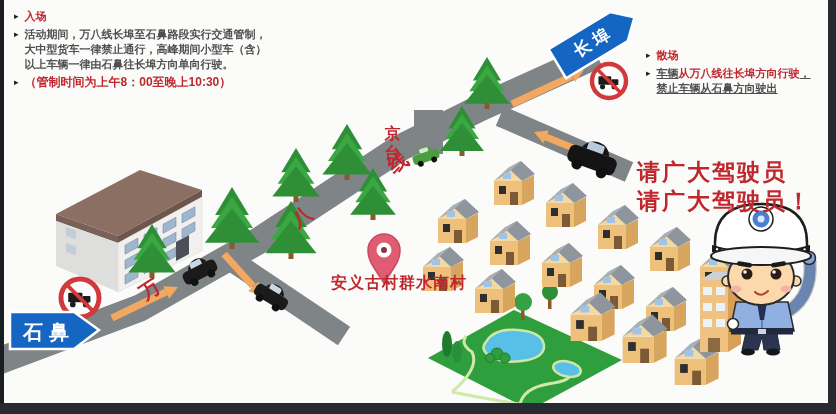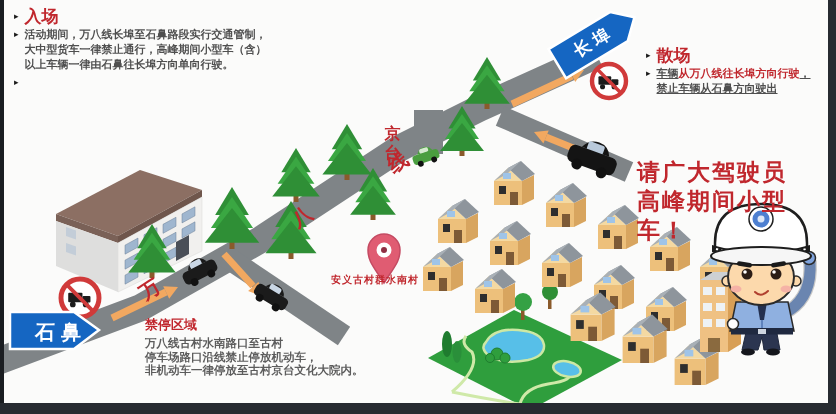--- a/index.html
+++ b/index.html
@@ -6,33 +6,33 @@
   #stage{
     position:relative;width:836px;height:414px;overflow:hidden;
     background:#fbfbfa;
     font-family:"Liberation Sans","DejaVu Sans",sans-serif;
   }
   #scene{position:absolute;left:0;top:0;}
   .txt{position:absolute;z-index:5;}
   .red{color:#c0272d;font-weight:bold;}
   .notice .row{display:flex;align-items:flex-start;margin-bottom:3px;}
   .bullet{color:#1a1a1a;font-size:9px;line-height:15px;margin-right:6px;flex:0 0 auto;}
-  .n-title{font-size:17px;line-height:15px;}
+  .n-title{font-size:11px;line-height:15px;}
   .n-body{font-size:11px;line-height:15px;color:#4f4f4f;font-weight:600;}
   .n-time{font-size:12px;line-height:15px;}
   .seg-em{color:#c0272d;font-weight:bold;}
   .seg-plain{color:#4f4f4f;font-weight:600;text-decoration:underline;}
   #obey{font-size:23px;line-height:29px;letter-spacing:2px;}
   #noparking .np-title{font-size:13px;margin-bottom:3px;}
   #noparking .np-line{font-size:11.5px;line-height:13.5px;color:#5c5c5c;font-weight:600;}
   .road-char{font-size:20px;transform:rotate(-33deg);}
   #jingtai-label{font-size:16px;width:17px;line-height:19px;word-break:break-all;text-align:center;}
-  #village-label{font-size:10px;letter-spacing:1px;}
+  #village-label{font-size:16px;letter-spacing:1px;}
   .sign-text{color:#ffffff;font-weight:bold;text-align:center;}
-  #shibi-text{font-size:20px;letter-spacing:6px;left:24px;top:319px;width:74px;}
+  #shibi-text{font-size:20px;letter-spacing:6px;left:12px;top:319px;width:74px;}
   #changbu-text{font-size:17px;letter-spacing:5px;left:560px;top:30px;width:68px;transform:rotate(-31deg);}
   .frame{position:absolute;z-index:8;background:#272b31;}
 </style>
 </head>
 <body>
 
 <div id="stage">
 
   <svg id="scene" width="836" height="414" viewBox="0 0 836 414">
 
@@ -433,47 +433,40 @@
     <div class="row">
       <span class="bullet">▸</span>
       <span class="n-title red">入场</span>
     </div>
     <div class="row">
       <span class="bullet">▸</span>
       <span class="n-body">活动期间，万八线长埠至石鼻路段实行交通管制，大中型货车一律禁止通行，高峰期间小型车（含）以上车辆一律由石鼻往长埠方向单向行驶。</span>
     </div>
     <div class="row" style="margin-top:3px;">
       <span class="bullet">▸</span>
+      <span class="n-time red">（管制时间为上午8：00至晚上10:30）</span>
     </div>
   </div>
 
   <div class="txt notice" id="exit-notice" style="left:646px;top:48px;width:172px;">
     <div class="row">
       <span class="bullet">▸</span>
       <span class="n-title red">散场</span>
     </div>
     <div class="row">
       <span class="bullet">▸</span>
       <span class="n-body" id="exit-body"><span class="seg-plain">车辆</span><span class="seg-em">从万八线往长埠方向行驶</span><span class="seg-plain">，禁止车辆从石鼻方向驶出</span></span>
     </div>
   </div>
 
   <div class="txt red" id="obey" style="left:637px;top:158px;width:180px;">
     <div>请广大驾驶员</div>
-    <div>高峰期间小型车！</div>
+    <div>请广大驾驶员！</div>
   </div>
 
-  <div class="txt" id="noparking" style="left:145px;top:316px;width:290px;">
-    <div class="np-title red">禁停区域</div>
-    <div id="np-lines">
-        <div class="np-line">万八线古村水南路口至古村</div>
-        <div class="np-line">停车场路口沿线禁止停放机动车，</div>
-        <div class="np-line">非机动车一律停放至古村京台文化大院内。</div>
-      </div>
-  </div>
 
   <div class="txt red road-char" style="left:140px;top:276px;">万</div>
   <div class="txt red road-char" style="left:292px;top:203px;">八</div>
   <div class="txt red road-char" style="left:388px;top:149px;">线</div>
   <div class="txt red" id="jingtai-label" style="left:384px;top:80px;margin-top:44px;">京台</div>
 
   <div class="txt red" id="village-label" style="left:331px;top:273px;">安义古村群水南村</div>
 
   <div class="txt sign-text" id="shibi-text">石鼻</div>
   <div class="txt sign-text" id="changbu-text">长埠</div>

